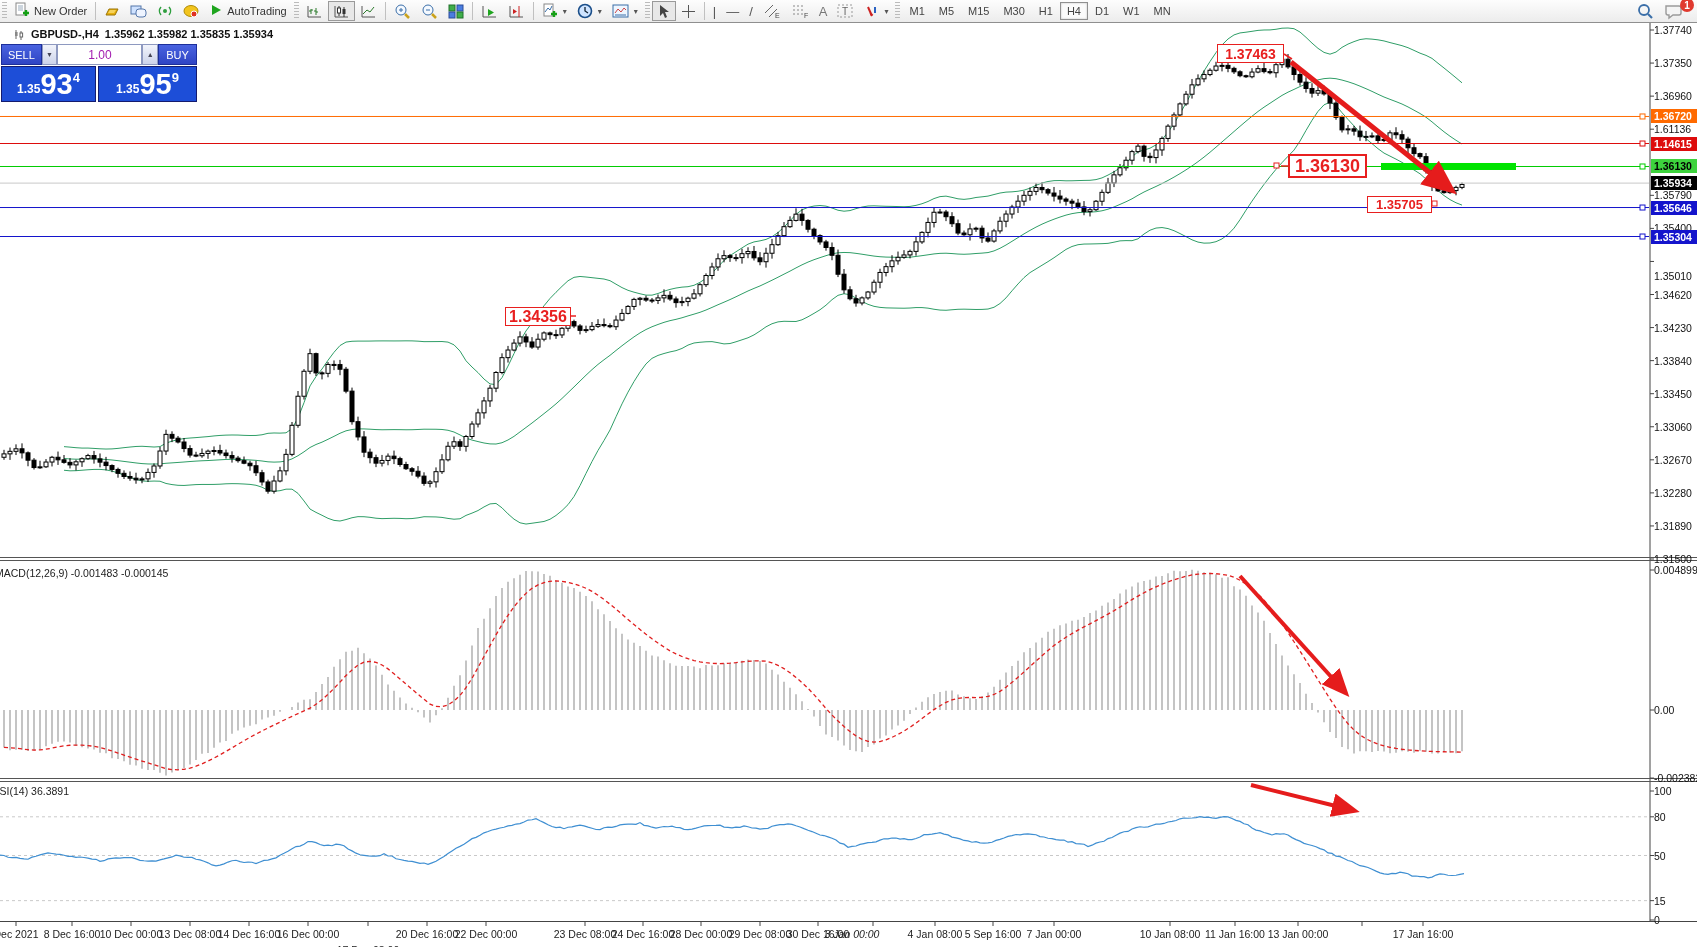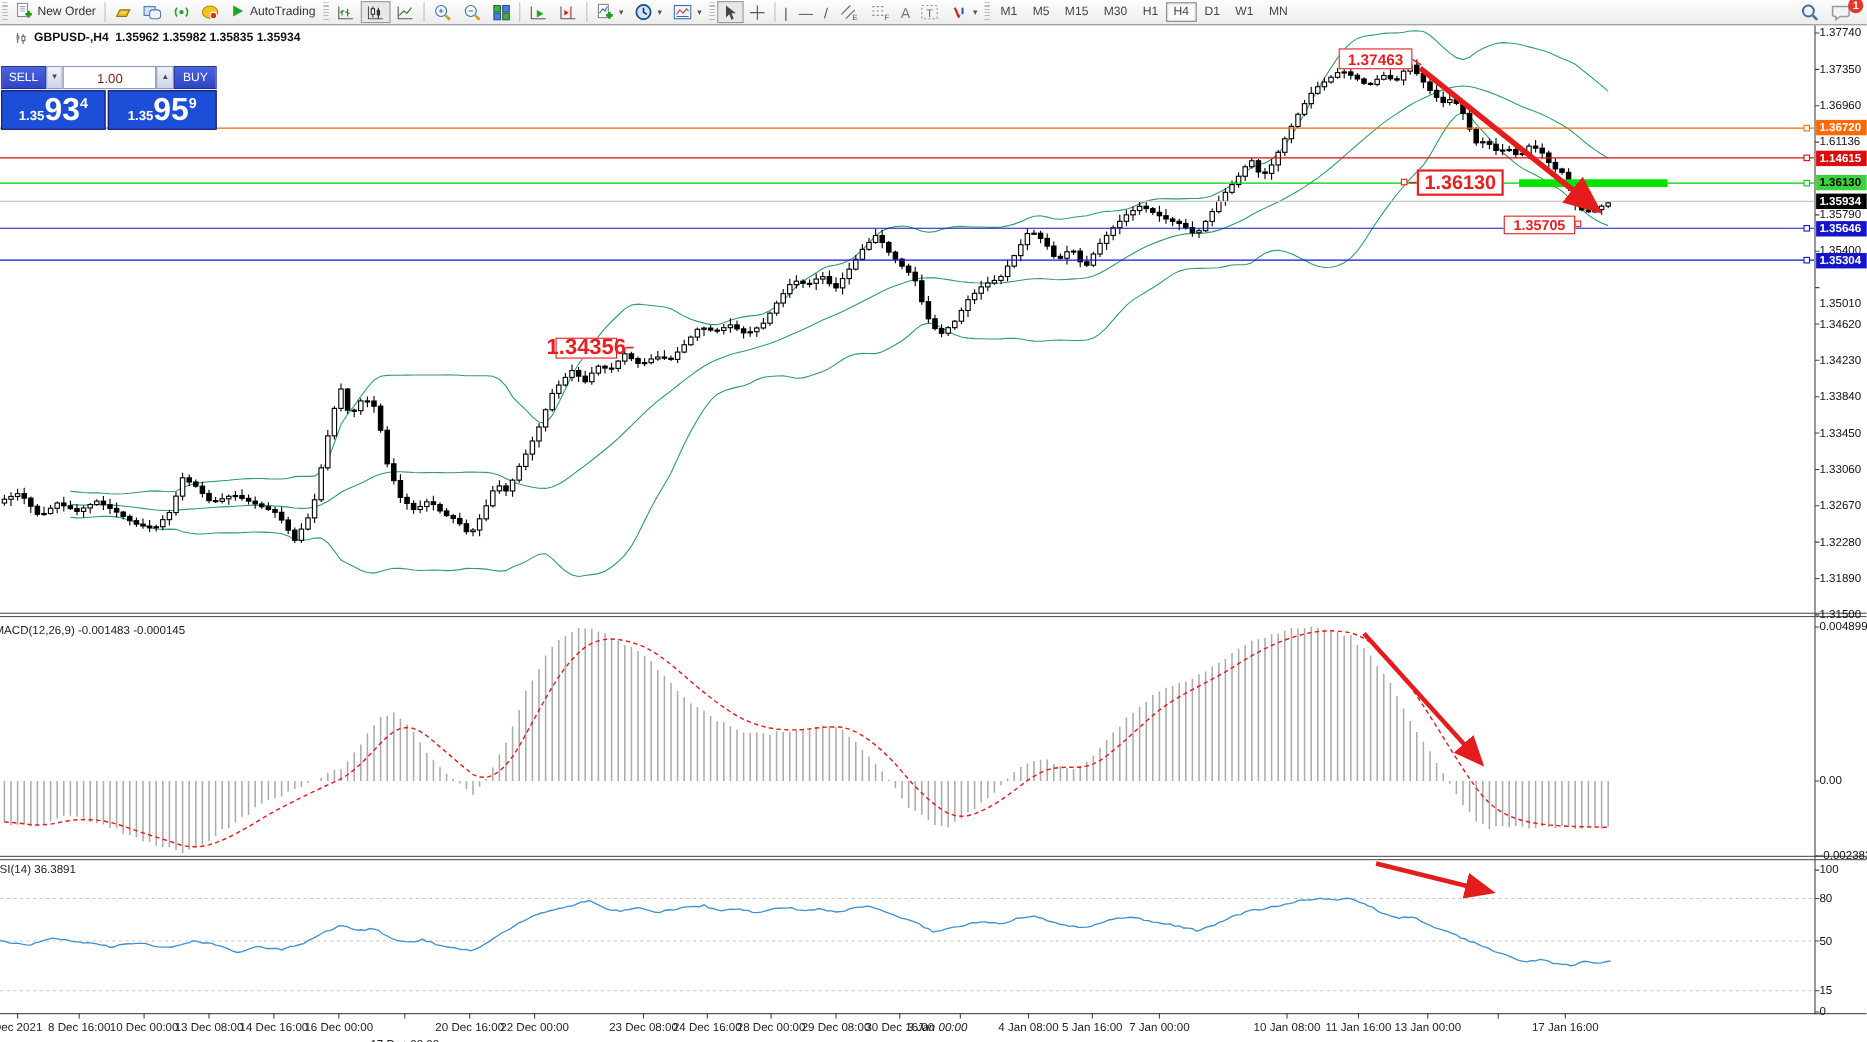--- a/index.html
+++ b/index.html
@@ -23,29 +23,29 @@
     border-radius:8px; font-size:10px; font-weight:bold; width:14px; height:14px;
     display:flex; align-items:center; justify-content:center; }
   
   #chart-root { position:absolute; left:0; top:24px; width:1697px; height:923px; background:#fff; }
   #cv { position:absolute; left:0; top:-24px; width:1697px; height:947px; }
   .ovl { position:absolute; z-index:20; }
   .chart-title { left:14px; top:4px; font-size:11px; font-weight:bold; color:#111; }
   .ind-label { font-size:10.5px; color:#222; z-index:20; }
   
   .ocp { left:1px; top:20px; width:196px; z-index:30; }
-  .ocp-row1 { display:flex; height:21px;margin-top:16px; }
+  .ocp-row1 { display:flex; height:21px; }
   .ocp-btn { background:linear-gradient(#4a63e0,#2e44c4); color:#fff; font-size:11px;
     display:flex; align-items:center; justify-content:center; border:1px solid #1d2f9a; }
   .ocp-sell { width:44px; }
   .ocp-buy { width:42px; }
   .step { width:17px; background:linear-gradient(#f2f4fb,#ccd3ea); border:1px solid #8e99c0;
     color:#445; font-size:7px; display:flex; align-items:center; justify-content:center; }
   .vol { width:92px; background:#fff; border:1px solid #8e99c0; font-size:12px;
-    color:#7f1d1d; display:flex; align-items:center; justify-content:center; }
+    color:#a21caf; display:flex; align-items:center; justify-content:center; }
   .ocp-row2 { display:flex; height:36px; margin-top:1px; }
   .pricebox { background:#1d4ed8; color:#fff; display:flex; align-items:flex-end;
     justify-content:center; padding-bottom:2px; border:1px solid #141b6e; }
   .pricebox .sm { font-size:12px; font-weight:bold; margin-bottom:3px; }
   .pricebox .big { font-size:29px; font-weight:bold; line-height:29px; }
   .pricebox .sup { font-size:13px; font-weight:bold; margin-bottom:14px; }
   .pb-sell { width:95px; margin-right:2px; }
   .pb-buy  { width:99px; }
   
   .anno { position:absolute; z-index:25; background:#fff; border:1px solid #e81f1f;
@@ -1133,21 +1133,21 @@
     </div>
   </div>
 
   <div class="ovl ind-label" style="left:-5px;top:543px">MACD(12,26,9) -0.001483 -0.000145</div>
   <div class="ovl ind-label" style="left:-8px;top:761px">RSI(14) 36.3891</div>
 
   <div id="anno-layer">
       <div class="anno" style="left: 1217px; top: 20px; width: 67px; height: 19px; font-size: 14px; border-width: 1px;">1.37463</div>
       <div class="anno" style="left: 1288px; top: 130px; width: 79px; height: 24px; font-size: 18px; border-width: 2px;">1.36130</div>
       <div class="anno" style="left: 1367px; top: 172px; width: 65px; height: 17px; font-size: 13px; border-width: 1px;">1.35705</div>
-      <div class="anno" style="left: 505px; top: 283px; width: 56px; height: 19px; font-size: 20px; border-width: 1px;">1.34356</div>
+      <div class="anno" style="left: 505px; top: 283px; width: 66px; height: 19px; font-size: 16px; border-width: 1px;">1.34356</div>
     </div>
   <div id="axis-layer">
       <span class="ax-lab" style="top: 0px;">1.37740</span>
       <span class="ax-lab" style="top: 33.0625px;">1.37350</span>
       <span class="ax-lab" style="top: 66.125px;">1.36960</span>
       <span class="ax-lab" style="top: 99.1875px;">1.61136</span>
       <span class="ax-lab" style="top: 165.312px;">1.35790</span>
       <span class="ax-lab" style="top: 198.375px;">1.35400</span>
       <span class="ax-lab" style="top: 246px;">1.35010</span>
       <span class="ax-lab" style="top: 264.5px;">1.34620</span>
@@ -1184,21 +1184,21 @@
       <span class="t-lab" style="left: 368px; top: 904px; margin-top: 16px;">17 Dec 08:00</span>
       <span class="t-lab" style="left: 427px; top: 904px;">20 Dec 16:00</span>
       <span class="t-lab" style="left: 486px; top: 904px;">22 Dec 00:00</span>
       <span class="t-lab" style="left: 585px; top: 904px;">23 Dec 08:00</span>
       <span class="t-lab" style="left: 643px; top: 904px;">24 Dec 16:00</span>
       <span class="t-lab" style="left: 701px; top: 904px;">28 Dec 00:00</span>
       <span class="t-lab" style="left: 760px; top: 904px;">29 Dec 08:00</span>
       <span class="t-lab" style="left: 818px; top: 904px;">30 Dec 16:00</span>
       <span class="t-lab" style="left: 852px; top: 904px; font-style: italic;">3 Jan 00:00</span>
       <span class="t-lab" style="left: 935px; top: 904px;">4 Jan 08:00</span>
-      <span class="t-lab" style="left: 993px; top: 904px;">5 Jan 16:00</span>
+      <span class="t-lab" style="left: 993px; top: 904px;">5 Sep 16:00</span>
       <span class="t-lab" style="left: 1054px; top: 904px;">7 Jan 00:00</span>
       <span class="t-lab" style="left: 1170px; top: 904px;">10 Jan 08:00</span>
       <span class="t-lab" style="left: 1235px; top: 904px;">11 Jan 16:00</span>
       <span class="t-lab" style="left: 1298px; top: 904px;">13 Jan 00:00</span>
       <span class="t-lab" style="left: 1362px; top: 904px; margin-top: 27px;">14 Jan 08:00</span>
       <span class="t-lab" style="left: 1423px; top: 904px;">17 Jan 16:00</span>
     </div>
 </div>
 
 </body></html>

